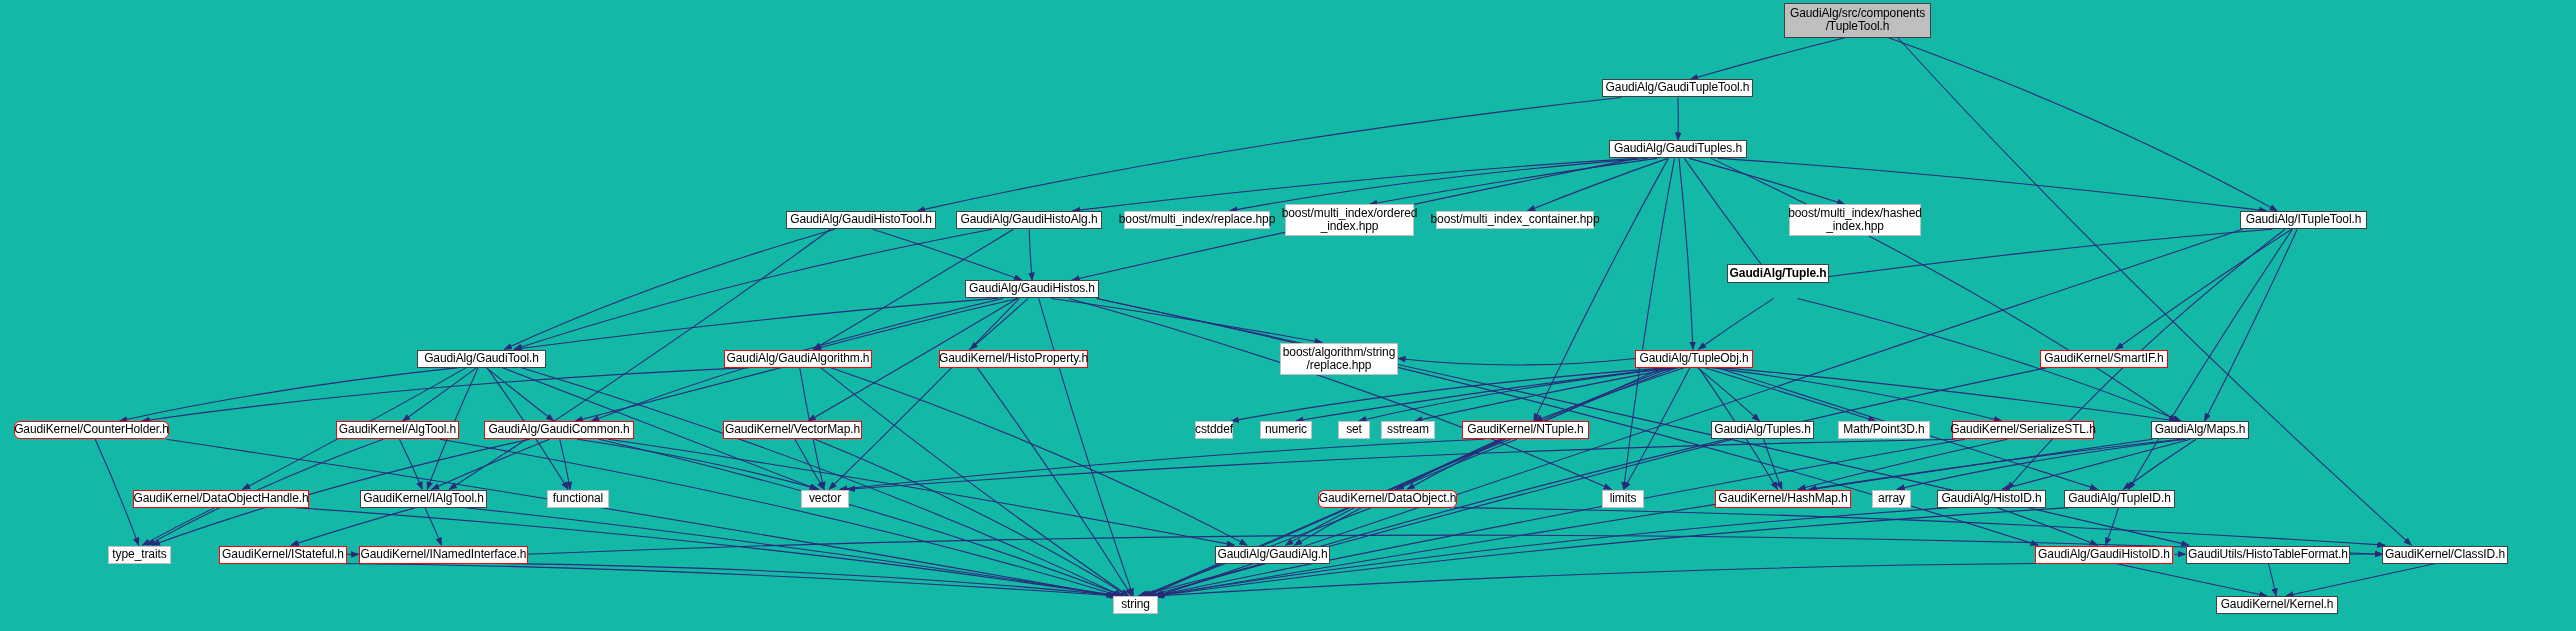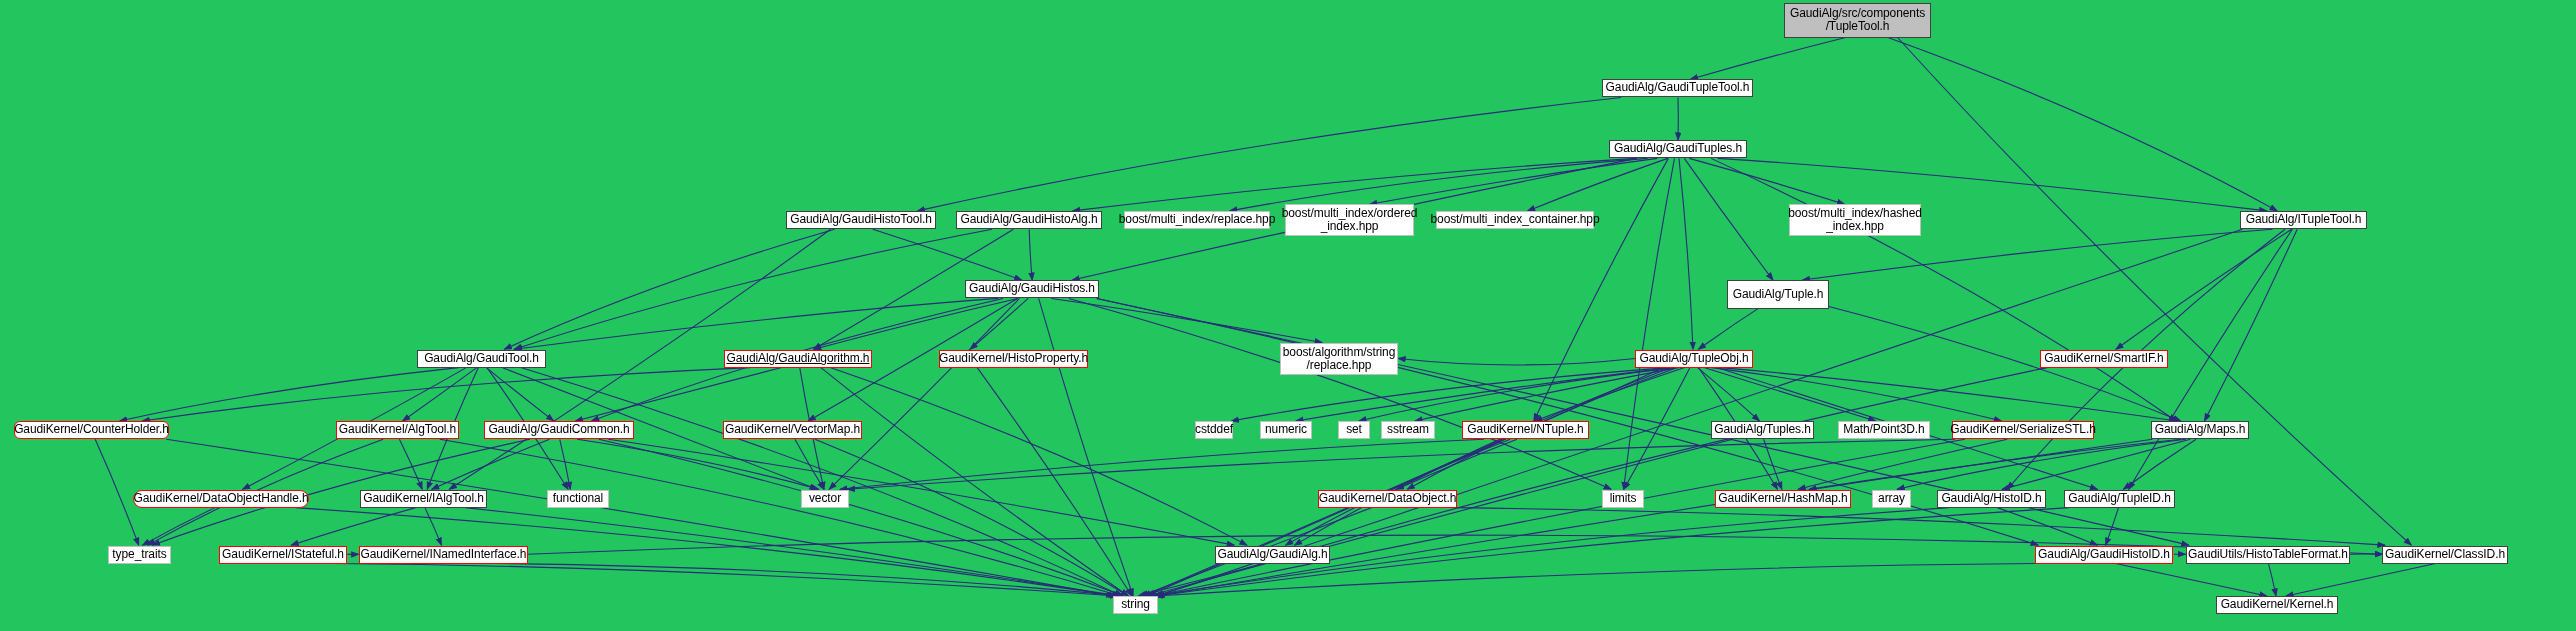--- a/index.html
+++ b/index.html
@@ -4,21 +4,21 @@
 <style>
   html, body {
     margin: 0;
     padding: 0;
     background: #ffffff;
   }
   #graph-root {
     position: relative;
     width: 2576px;
     height: 631px;
-    background: #22c55e;
+    background: #14b8a6;
     font-family: "Liberation Sans", sans-serif;
     overflow: hidden;
   }
   #edge-layer {
     position: absolute;
     left: 0;
     top: 0;
     width: 2576px;
     height: 631px;
     pointer-events: none;
@@ -197,46 +197,46 @@
       <div class="node hdr" style="left: 786px; top: 211px; width: 150px; height: 18.4px;">GaudiAlg/GaudiHistoTool.h</div>
       <div class="node hdr" style="left: 956px; top: 211px; width: 146px; height: 18.4px;">GaudiAlg/GaudiHistoAlg.h</div>
       <div class="node sys" style="left: 1124px; top: 211px; width: 146px; height: 18.4px;">boost/multi_index/replace.hpp</div>
       <div class="node sys" style="left: 1285px; top: 204px; width: 129px; height: 32px;">boost/multi_index/ordered
 _index.hpp</div>
       <div class="node sys" style="left: 1436px; top: 211px; width: 158px; height: 18.4px;">boost/multi_index_container.hpp</div>
       <div class="node sys" style="left: 1789px; top: 204px; width: 132px; height: 32px;">boost/multi_index/hashed
 _index.hpp</div>
       <div class="node hdr" style="left: 2240px; top: 211px; width: 127px; height: 18.4px;">GaudiAlg/ITupleTool.h</div>
       <div class="node hdr" style="left: 965px; top: 280px; width: 134px; height: 18.4px;">GaudiAlg/GaudiHistos.h</div>
-      <div class="node hdr" style="left: 1727px; top: 280px; width: 102px; height: 29px;">GaudiAlg/Tuple.h</div>
+      <div class="node hdr" style="left: 1727px; top: 264px; width: 102px; height: 19px; font-weight: bold;">GaudiAlg/Tuple.h</div>
       <div class="node hdr" style="left: 417px; top: 350px; width: 129px; height: 18.4px;">GaudiAlg/GaudiTool.h</div>
-      <div class="node red" style="left: 724px; top: 350px; width: 148px; height: 18.4px; text-decoration: underline;">GaudiAlg/GaudiAlgorithm.h</div>
+      <div class="node red" style="left: 724px; top: 350px; width: 148px; height: 18.4px;">GaudiAlg/GaudiAlgorithm.h</div>
       <div class="node red" style="left: 891px; top: 350px; width: 149px; height: 18.4px; margin-left: 48px;">GaudiKernel/HistoProperty.h</div>
       <div class="node sys" style="left: 1280px; top: 343px; width: 118px; height: 32px;">boost/algorithm/string
 /replace.hpp</div>
       <div class="node red" style="left: 1635px; top: 350px; width: 118px; height: 18.4px;">GaudiAlg/TupleObj.h</div>
       <div class="node red" style="left: 2040px; top: 350px; width: 128px; height: 18.4px;">GaudiKernel/SmartIF.h</div>
       <div class="node red" style="left: 14px; top: 421px; width: 155px; height: 18.4px; border-radius: 6px;">GaudiKernel/CounterHolder.h</div>
       <div class="node red" style="left: 336px; top: 421px; width: 123px; height: 18.4px;">GaudiKernel/AlgTool.h</div>
       <div class="node red" style="left: 484px; top: 421px; width: 150px; height: 18.4px;">GaudiAlg/GaudiCommon.h</div>
       <div class="node red" style="left: 723px; top: 421px; width: 139px; height: 18.4px;">GaudiKernel/VectorMap.h</div>
       <div class="node sys" style="left: 1195px; top: 421px; width: 38px; height: 18.4px;">cstddef</div>
       <div class="node sys" style="left: 1260px; top: 421px; width: 52px; height: 18.4px;">numeric</div>
       <div class="node sys" style="left: 1338px; top: 421px; width: 32px; height: 18.4px;">set</div>
       <div class="node sys" style="left: 1381px; top: 421px; width: 54px; height: 18.4px;">sstream</div>
       <div class="node red" style="left: 1462px; top: 421px; width: 127px; height: 18.4px;">GaudiKernel/NTuple.h</div>
       <div class="node hdr" style="left: 1711px; top: 421px; width: 103px; height: 18.4px;">GaudiAlg/Tuples.h</div>
       <div class="node sys" style="left: 1838px; top: 421px; width: 92px; height: 18.4px;">Math/Point3D.h</div>
       <div class="node red" style="left: 1952px; top: 421px; width: 142px; height: 18.4px;">GaudiKernel/SerializeSTL.h</div>
       <div class="node hdr" style="left: 2151px; top: 421px; width: 98px; height: 18.4px;">GaudiAlg/Maps.h</div>
-      <div class="node red" style="left: 133px; top: 490px; width: 176px; height: 18.4px; border-radius: 9px;">GaudiKernel/DataObjectHandle.h</div>
+      <div class="node red" style="left: 133px; top: 490px; width: 176px; height: 18.4px;">GaudiKernel/DataObjectHandle.h</div>
       <div class="node hdr" style="left: 360px; top: 490px; width: 127px; height: 18.4px;">GaudiKernel/IAlgTool.h</div>
       <div class="node sys" style="left: 540px; top: 490px; width: 62px; height: 18.4px; margin-left: 7px;">functional</div>
       <div class="node sys" style="left: 801px; top: 490px; width: 48px; height: 18.4px;">vector</div>
-      <div class="node red" style="left: 1318px; top: 490px; width: 139px; height: 18.4px;">GaudiKernel/DataObject.h</div>
+      <div class="node red" style="left: 1318px; top: 490px; width: 139px; height: 18.4px; border-radius: 6px;">GaudiKernel/DataObject.h</div>
       <div class="node sys" style="left: 1602px; top: 490px; width: 42px; height: 18.4px;">limits</div>
       <div class="node red" style="left: 1715px; top: 490px; width: 136px; height: 18.4px;">GaudiKernel/HashMap.h</div>
       <div class="node sys" style="left: 1872px; top: 490px; width: 39px; height: 18.4px;">array</div>
       <div class="node hdr" style="left: 1937px; top: 490px; width: 109px; height: 18.4px;">GaudiAlg/HistoID.h</div>
       <div class="node hdr" style="left: 2064px; top: 490px; width: 111px; height: 18.4px;">GaudiAlg/TupleID.h</div>
       <div class="node sys" style="left: 108px; top: 546px; width: 63px; height: 18.4px;">type_traits</div>
       <div class="node red" style="left: 219px; top: 546px; width: 128px; height: 18.4px;">GaudiKernel/IStateful.h</div>
       <div class="node red" style="left: 359px; top: 546px; width: 169px; height: 18.4px;">GaudiKernel/INamedInterface.h</div>
       <div class="node hdr" style="left: 1215px; top: 546px; width: 115px; height: 18.4px;">GaudiAlg/GaudiAlg.h</div>
       <div class="node red" style="left: 2035px; top: 546px; width: 138px; height: 18.4px;">GaudiAlg/GaudiHistoID.h</div>

